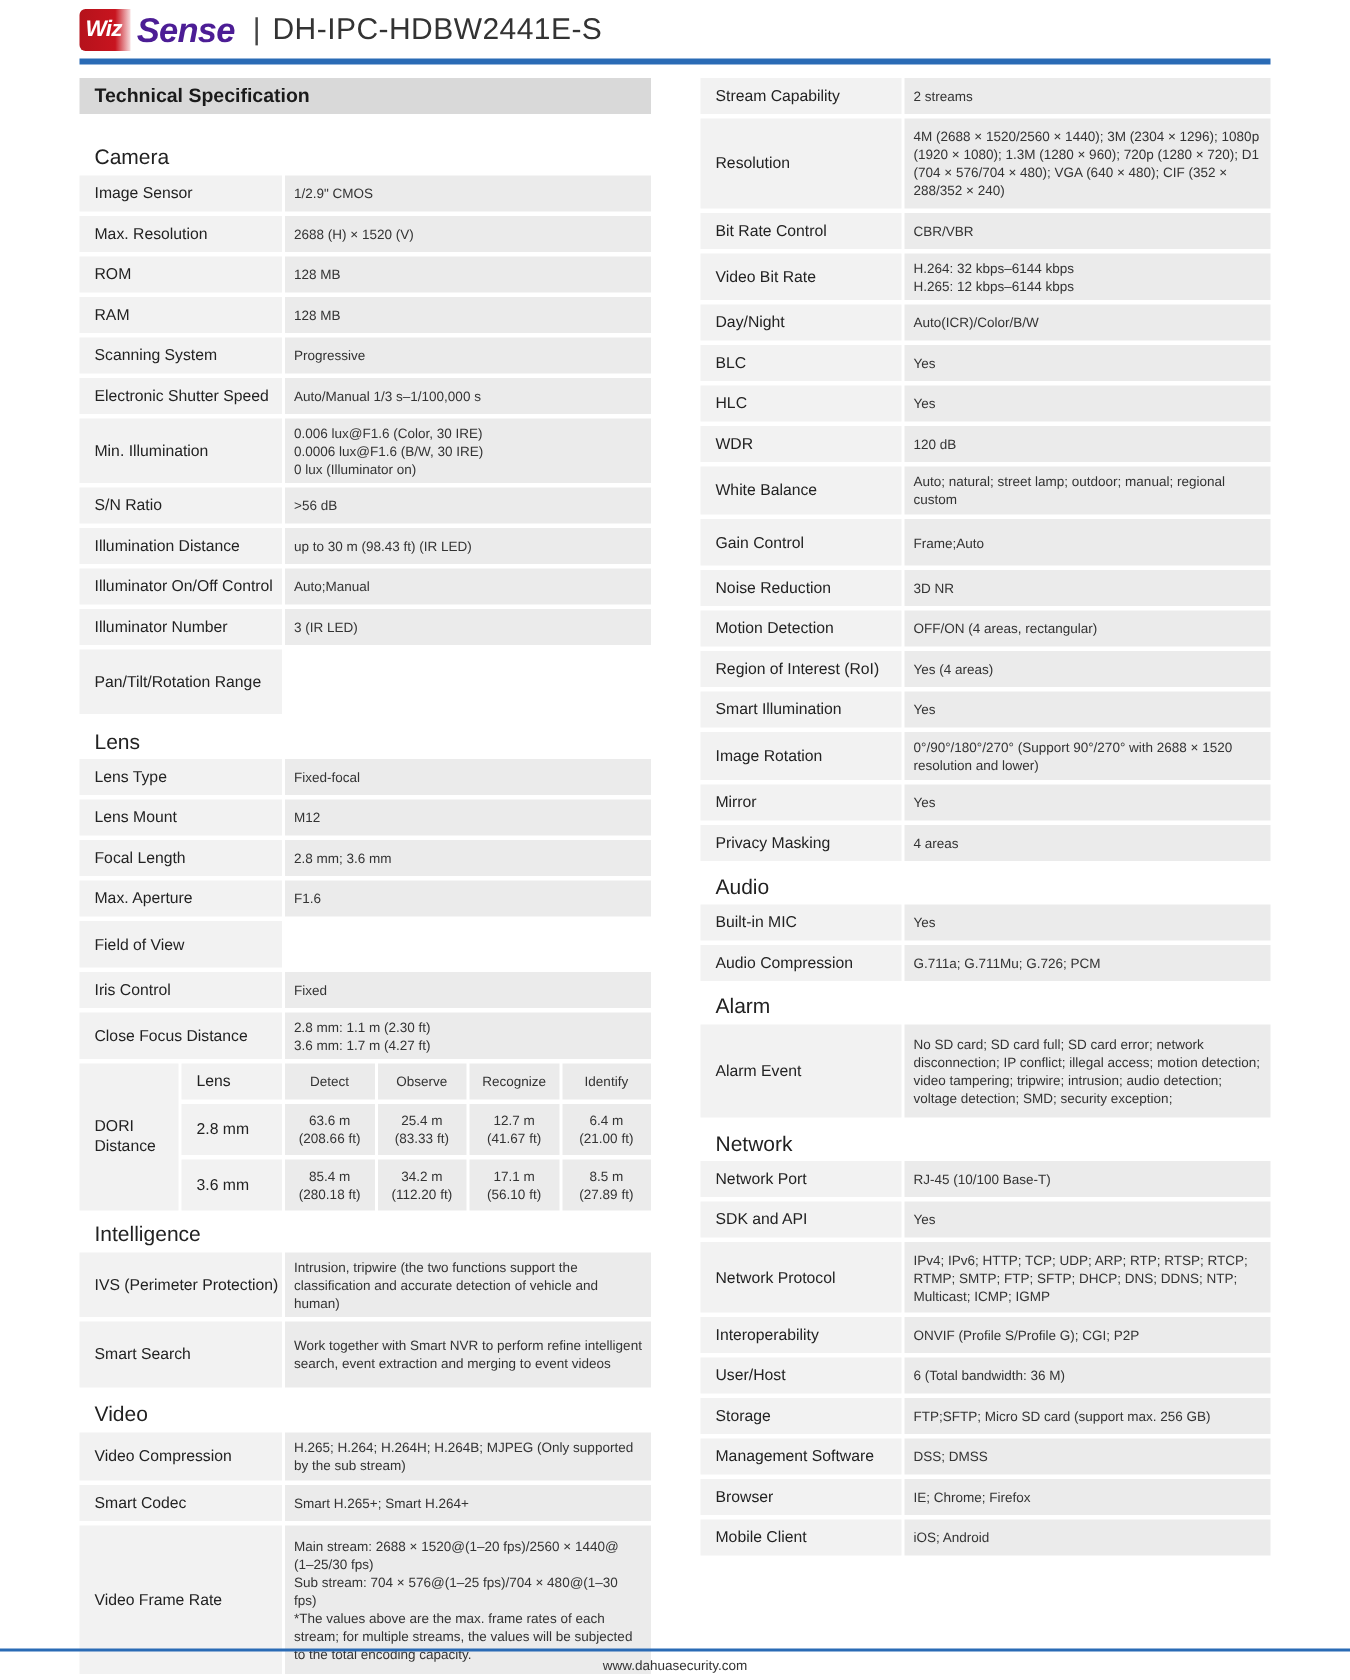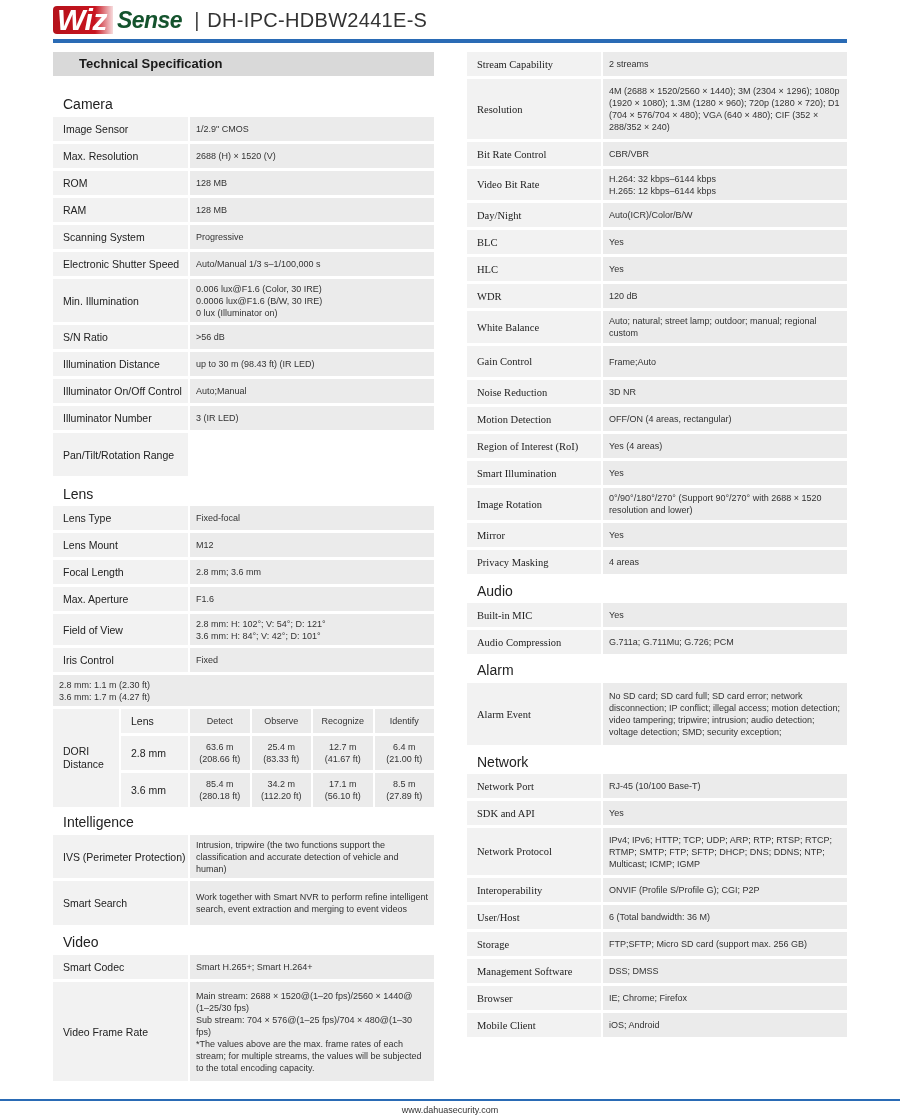--- a/index.html
+++ b/index.html
@@ -2,55 +2,55 @@
 <html><head>
 <meta charset="utf-8">
 <style>
   * { box-sizing: border-box; margin: 0; padding: 0; }
   html, body { width: 900px; height: 1120px; background: #ffffff; overflow: hidden; }
   body { font-family: "Liberation Sans", "DejaVu Sans", sans-serif; color: #222; position: relative; }
 
   .header { position: absolute; left: 53px; top: 4px; height: 32px; display: flex; align-items: center; }
   .logo { display: flex; align-items: center; height: 30px; }
   .logo-wiz {
-    font-style: italic; font-weight: bold; font-size: 30px; color: #fff;
+    font-style: italic; font-weight: bold; font-size: 15px; color: #fff;
     background: linear-gradient(90deg, #b5121b 0%, #c8141f 70%, rgba(200,20,31,0.15) 100%);
     padding: 0 6px 0 4px; line-height: 28px; border-radius: 4px 0 0 4px;
     letter-spacing: -0.5px;
   }
-  .logo-sense { font-style: italic; font-weight: bold; font-size: 23px; color: #14532d; margin-left: 4px; letter-spacing: -0.5px; }
+  .logo-sense { font-style: italic; font-weight: bold; font-size: 23px; color: #4c1d95; margin-left: 4px; letter-spacing: -0.5px; }
   .header-sep { font-size: 20px; color: #444; margin: 0 8px 0 12px; }
   .model { font-size: 20px; color: #333; letter-spacing: 0.3px; }
 
   .topline { position: absolute; left: 53px; top: 39px; width: 794px; height: 4px; background: #2a6bb5; }
   .bottomline { position: absolute; left: 0; top: 1099px; width: 900px; height: 2px; background: #2a6bb5; }
   .footer-url { position: absolute; left: 0; top: 1105px; width: 900px; text-align: center; font-size: 9px; color: #333; }
 
   .col { position: absolute; top: 52px; }
   .col-left { left: 53px; width: 381px; }
   .col-right { left: 467px; width: 380px; }
 
   .spec-title {
-    background: #d9d9d9; height: 24px; line-height: 24px; padding-left: 26px;
+    background: #d9d9d9; height: 24px; line-height: 24px; padding-left: 10px;
     font-size: 13px; font-weight: bold; color: #1a1a1a; margin-bottom: 3px;
   }
   .section {
     font-size: 14px; color: #222; height: 24px; line-height: 24px; padding-left: 10px;
   }
   .row { display: flex; margin-bottom: 3px; }
   .row .lbl {
     width: 135px; background: #f2f2f2; font-size: 10.5px; color: #222;
     display: flex; align-items: center; padding-left: 10px; margin-right: 2px;
   }
   .row .val {
     flex: 1; background: #ebebeb; font-size: 9px; color: #333;
     display: flex; align-items: center; padding: 3px 6px 3px 6px; line-height: 12px;
     white-space: pre-line;
   }
-  .col-right .row .lbl { width: 134px; font-family: Liberation Serif, serif; }
+  .col-right .row .lbl { width: 134px; }
 
   
   .dori { display: flex; margin-bottom: 3px; }
   .dori .dlbl {
     width: 66px; background: #f2f2f2; font-size: 10.5px; display: flex; align-items: center;
     padding-left: 10px; margin-right: 2px; line-height: 13px; white-space: pre-line;
   }
   .dori .grid { flex: 1; display: grid; grid-template-columns: 67px 1fr 1fr 1fr 1fr; grid-template-rows: 24px 34px 34px; gap: 3px 2px; }
   .dori .cell { background: #ebebeb; font-size: 9px; display: flex; align-items: center; justify-content: center; text-align: center; line-height: 12px; white-space: pre-line; color: #333; }
   .dori .lenscell { background: #f2f2f2; justify-content: flex-start; padding-left: 10px; font-size: 10.5px; color: #222; }
@@ -137,28 +137,27 @@
     <div class="row" style="height:24px">
         <div class="lbl">Focal Length</div>
         <div class="val">2.8 mm; 3.6 mm</div>
       </div>
     <div class="row" style="height:24px">
         <div class="lbl">Max. Aperture</div>
         <div class="val">F1.6</div>
       </div>
     <div class="row" style="height:31px">
         <div class="lbl">Field of View</div>
-        <div class="val">2.8 mm: H: 102°; V: 54°; D: 121°
-3.6 mm: H: 84°; V: 42°; D: 101°</div>
       </div>
     <div class="row" style="height:24px">
         <div class="lbl">Iris Control</div>
         <div class="val">Fixed</div>
       </div>
     <div class="row" style="height:31px">
+        <div class="lbl">Close Focus Distance</div>
         <div class="val">2.8 mm: 1.1 m (2.30 ft)
 3.6 mm: 1.7 m (4.27 ft)</div>
       </div>
 
     <div class="dori">
       <div class="dlbl">DORI
 Distance</div>
       <div class="grid">
         <div class="cell lenscell">Lens</div>
         <div class="cell">Detect</div>
@@ -196,20 +195,24 @@
         <div class="val">Intrusion, tripwire (the two functions support the classification and accurate detection of vehicle and human)</div>
       </div>
     <div class="row" style="height:44px">
         <div class="lbl">Smart Search</div>
         <div class="val">Work together with Smart NVR to perform refine intelligent search, event extraction and merging to event videos</div>
       </div>
   </div>
 
   <div class="section" style="height:27px;line-height:29px;">Video</div>
   <div>
+    <div class="row" style="height:32px">
+        <div class="lbl">Video Compression</div>
+        <div class="val">H.265; H.264; H.264H; H.264B; MJPEG (Only supported by the sub stream)</div>
+      </div>
     <div class="row" style="height:24px">
         <div class="lbl">Smart Codec</div>
         <div class="val">Smart H.265+; Smart H.264+</div>
       </div>
     <div class="row" style="height:99px">
         <div class="lbl">Video Frame Rate</div>
         <div class="val">Main stream: 2688 × 1520@(1–20 fps)/2560 × 1440@
 (1–25/30 fps)
 Sub stream: 704 × 576@(1–25 fps)/704 × 480@(1–30
 fps)

